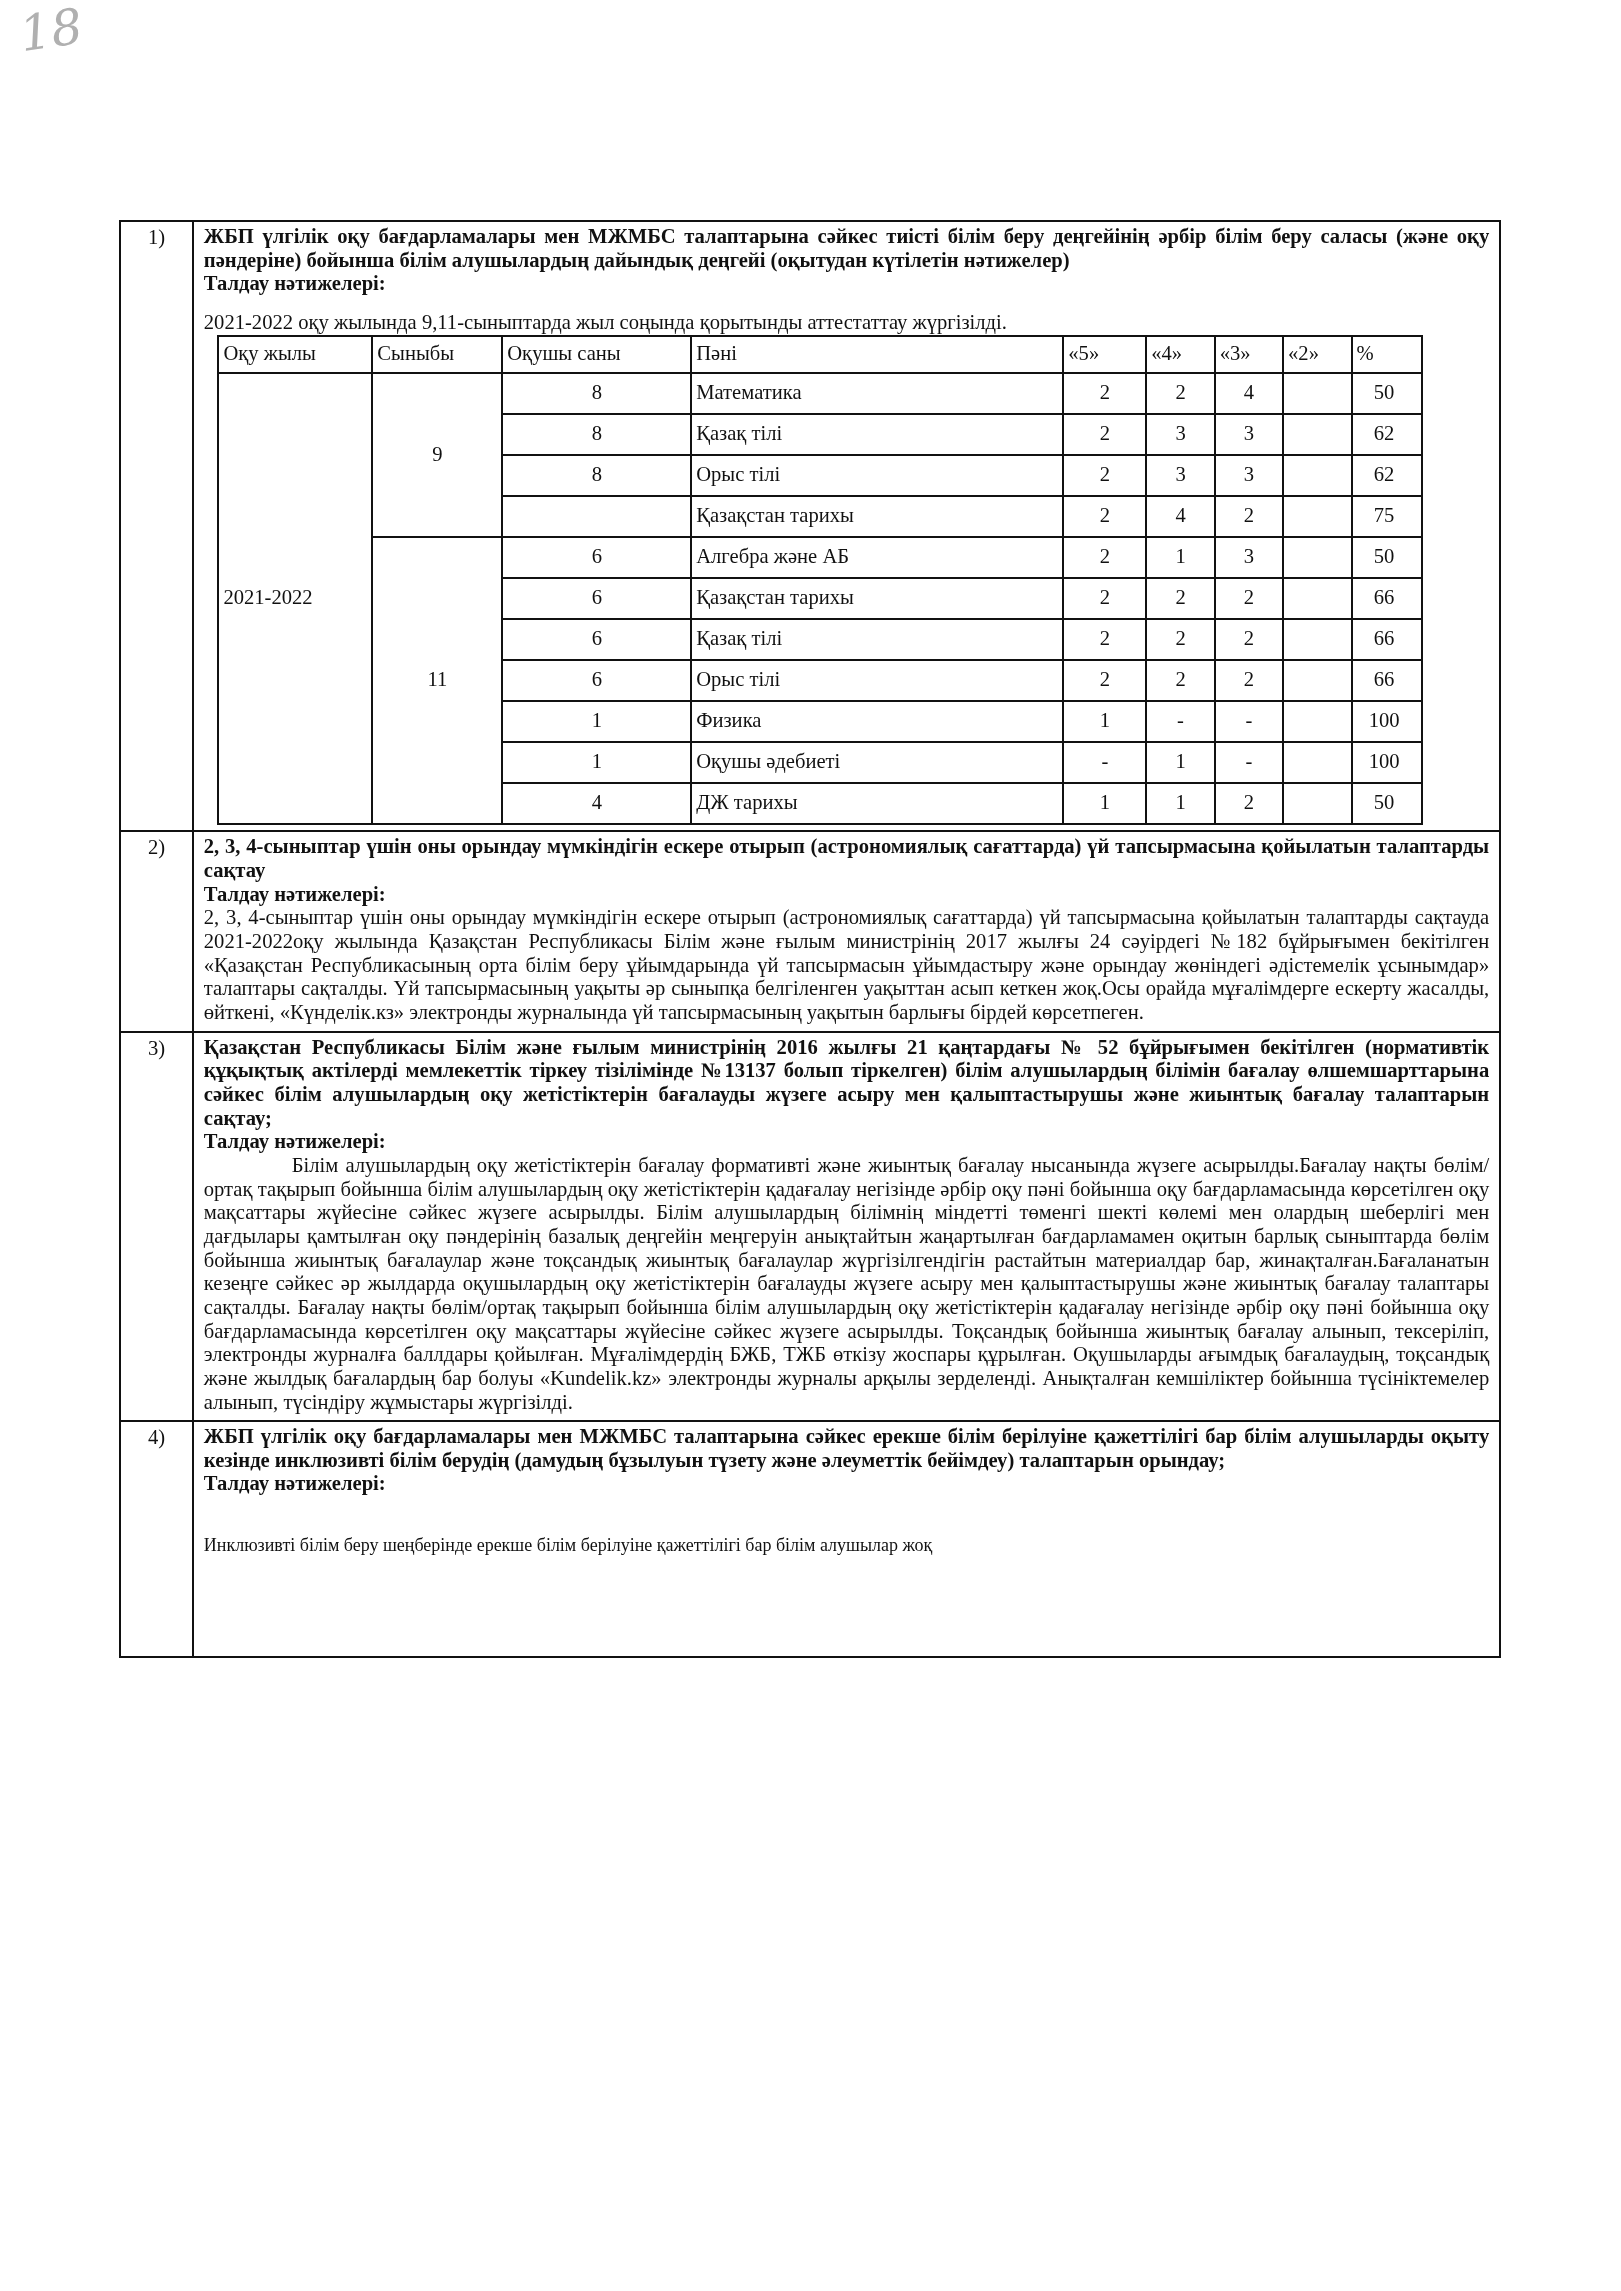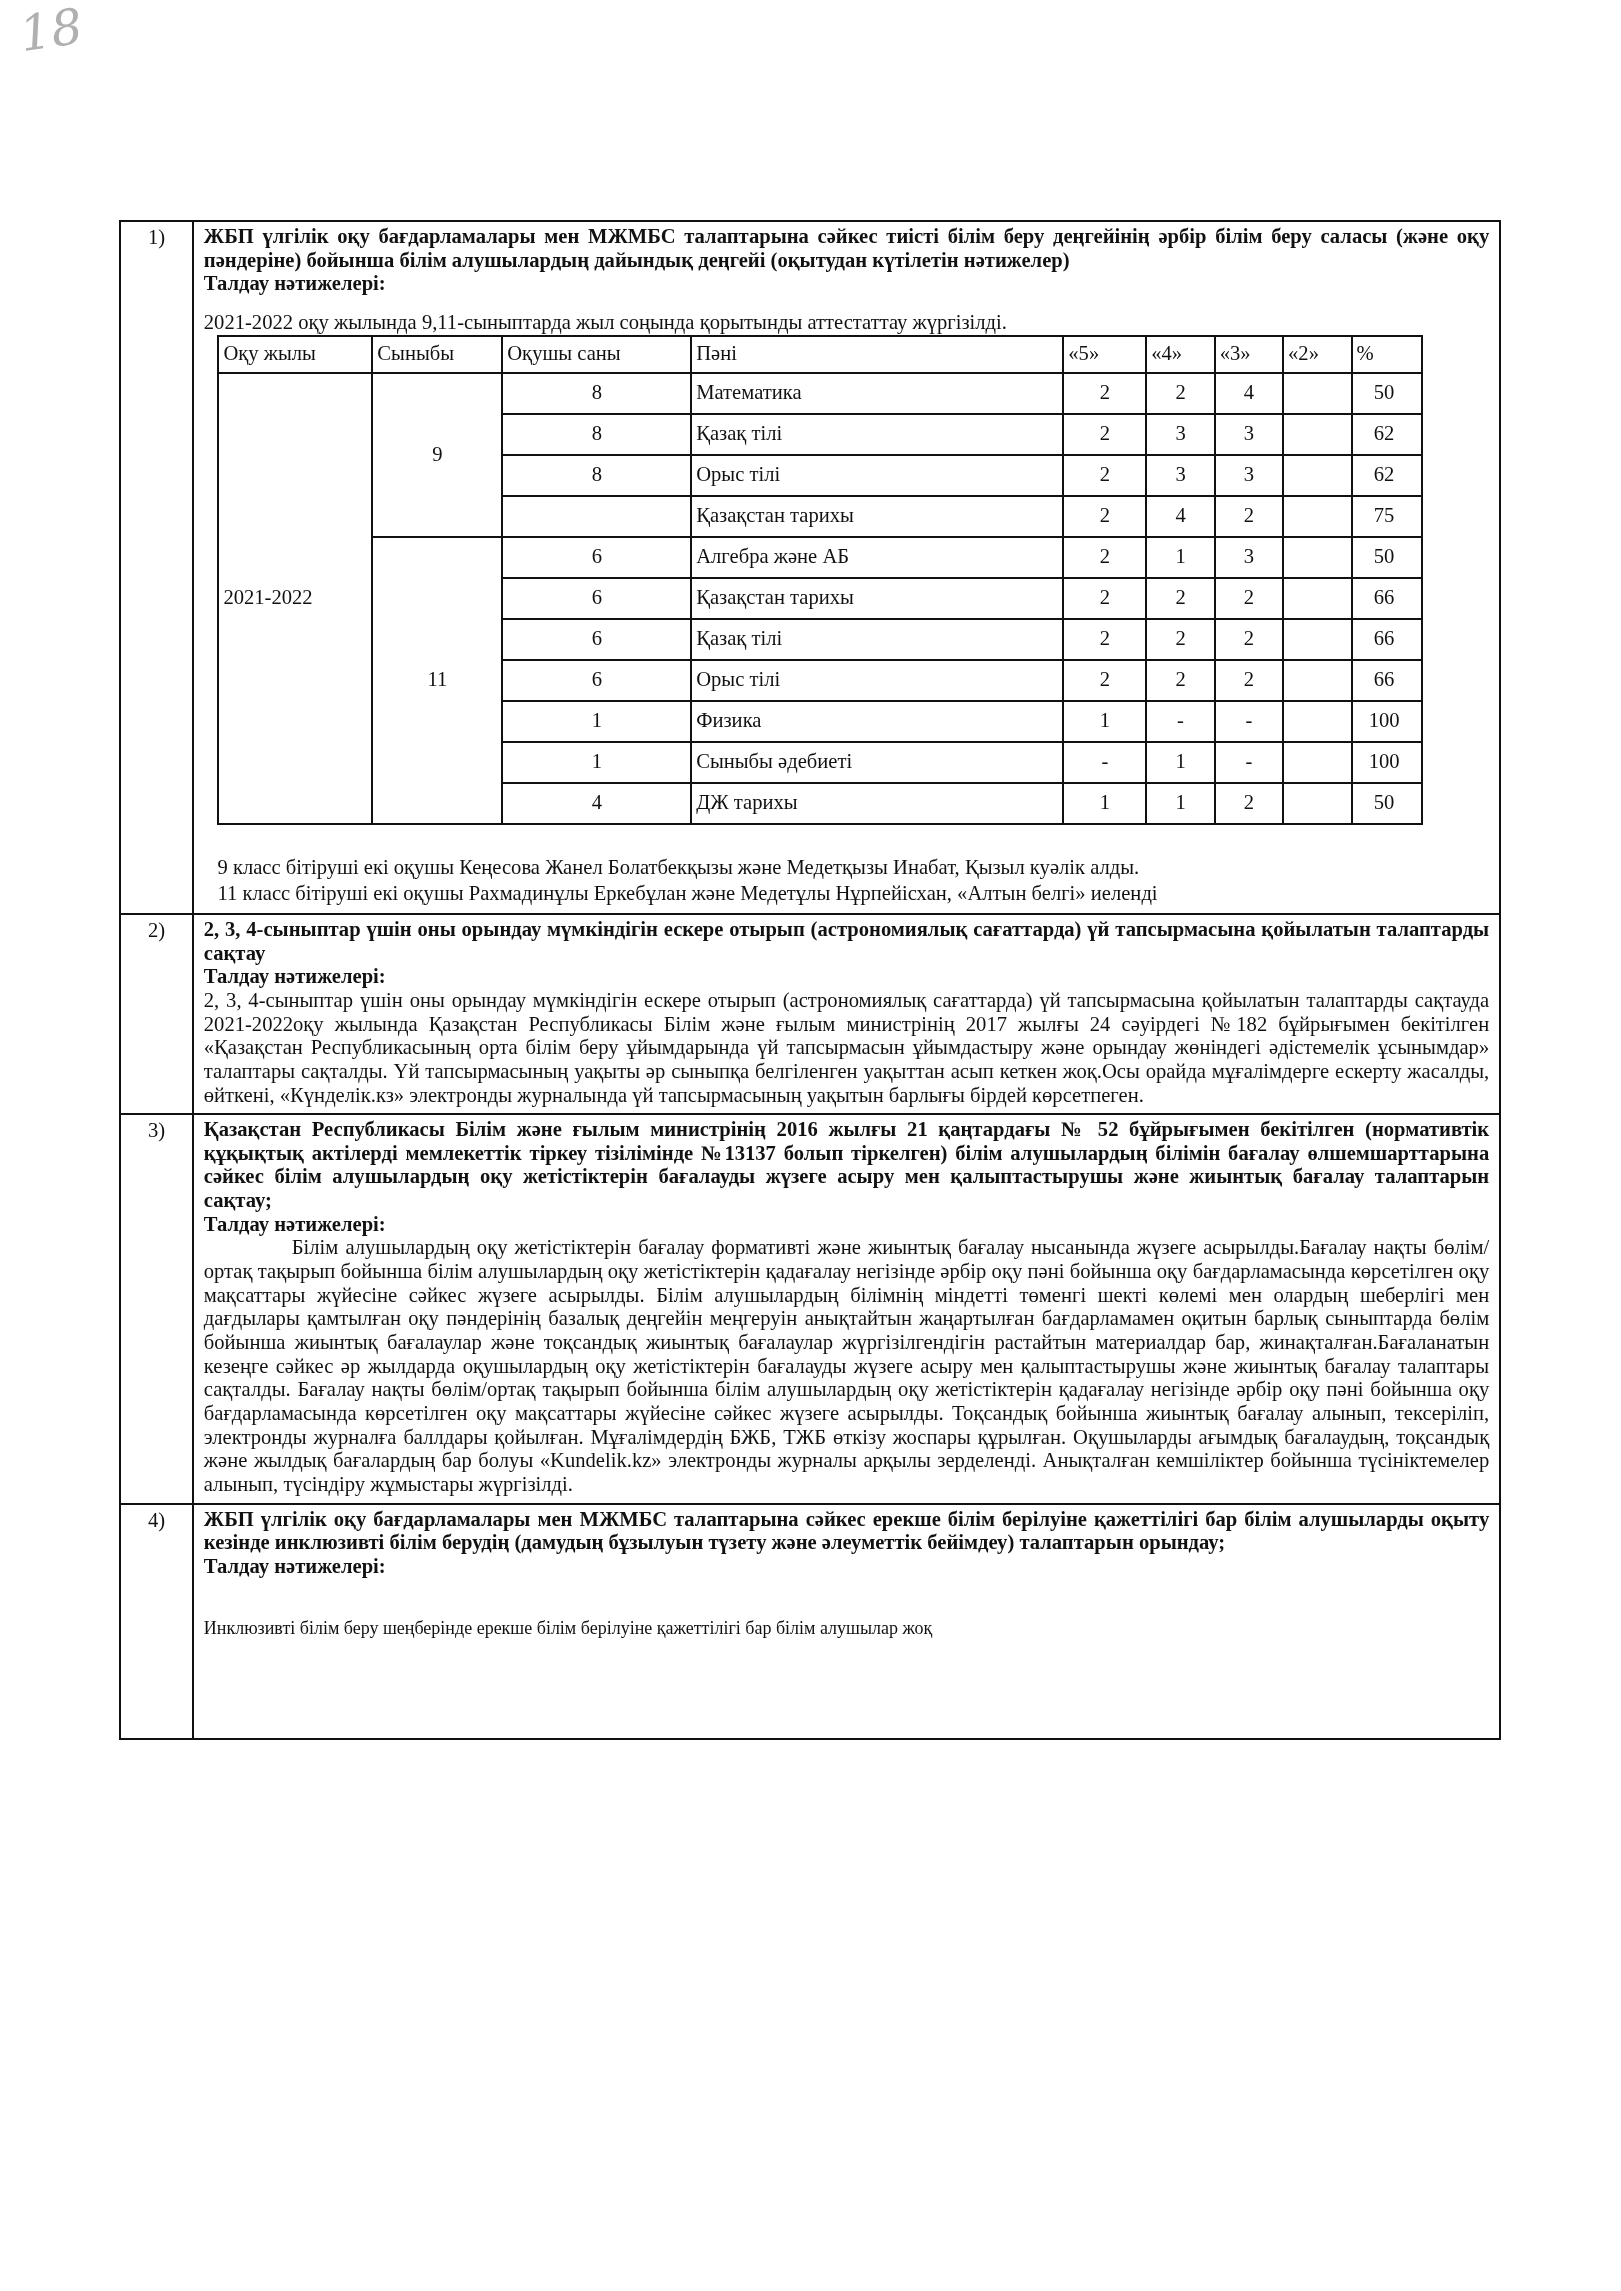--- a/index.html
+++ b/index.html
@@ -129,42 +129,38 @@
           <td class="c">1</td>
           <td>Физика</td>
           <td class="c">1</td>
           <td class="c">-</td>
           <td class="c">-</td>
           <td class="c"></td>
           <td class="r">100</td>
         </tr>
         <tr>
           <td class="c">1</td>
-          <td>Сыныбы әдебиеті</td>
+          <td>Оқушы әдебиеті</td>
           <td class="c">-</td>
           <td class="c">1</td>
           <td class="c">-</td>
           <td class="c"></td>
           <td class="r">100</td>
         </tr>
         <tr>
           <td class="c">4</td>
           <td>ДЖ тарихы</td>
           <td class="c">1</td>
           <td class="c">1</td>
           <td class="c">2</td>
           <td class="c"></td>
           <td class="r">50</td>
         </tr>
       </tbody>
           </table>
-      <div class="notes">
-        <div>9 класс бітіруші екі оқушы Кеңесова Жанел Болатбекқызы және Медетқызы Инабат, Қызыл куәлік алды.</div>
-        <div>11 класс бітіруші екі оқушы Рахмадинұлы Еркебұлан және Медетұлы Нұрпейісхан, «Алтын белгі» иеленді</div>
-      </div>
     </td>
   </tr>
 
   <tr>
     <td class="num-cell">2)</td>
     <td class="body-cell">
       <div class="bold just">2, 3, 4-сыныптар үшін оны орындау мүмкіндігін ескере отырып (астрономиялық сағаттарда) үй тапсырмасына қойылатын талаптарды сақтау</div>
       <div class="bold">Талдау нәтижелері:</div>
       <div class="just">2, 3, 4-сыныптар үшін оны орындау мүмкіндігін ескере отырып (астрономиялық сағаттарда) үй тапсырмасына қойылатын талаптарды сақтауда 2021-2022оқу жылында  Қазақстан Республикасы Білім және ғылым министрінің 2017 жылғы 24 сәуірдегі №182 бұйрығымен бекітілген «Қазақстан Республикасының орта білім беру ұйымдарында үй тапсырмасын ұйымдастыру және орындау жөніндегі әдістемелік ұсынымдар» талаптары сақталды. Үй тапсырмасының уақыты әр сыныпқа белгіленген уақыттан асып кеткен жоқ.Осы орайда мұғалімдерге ескерту жасалды, өйткені, «Күнделік.кз» электронды журналында үй тапсырмасының уақытын барлығы бірдей көрсетпеген.</div>
     </td>

